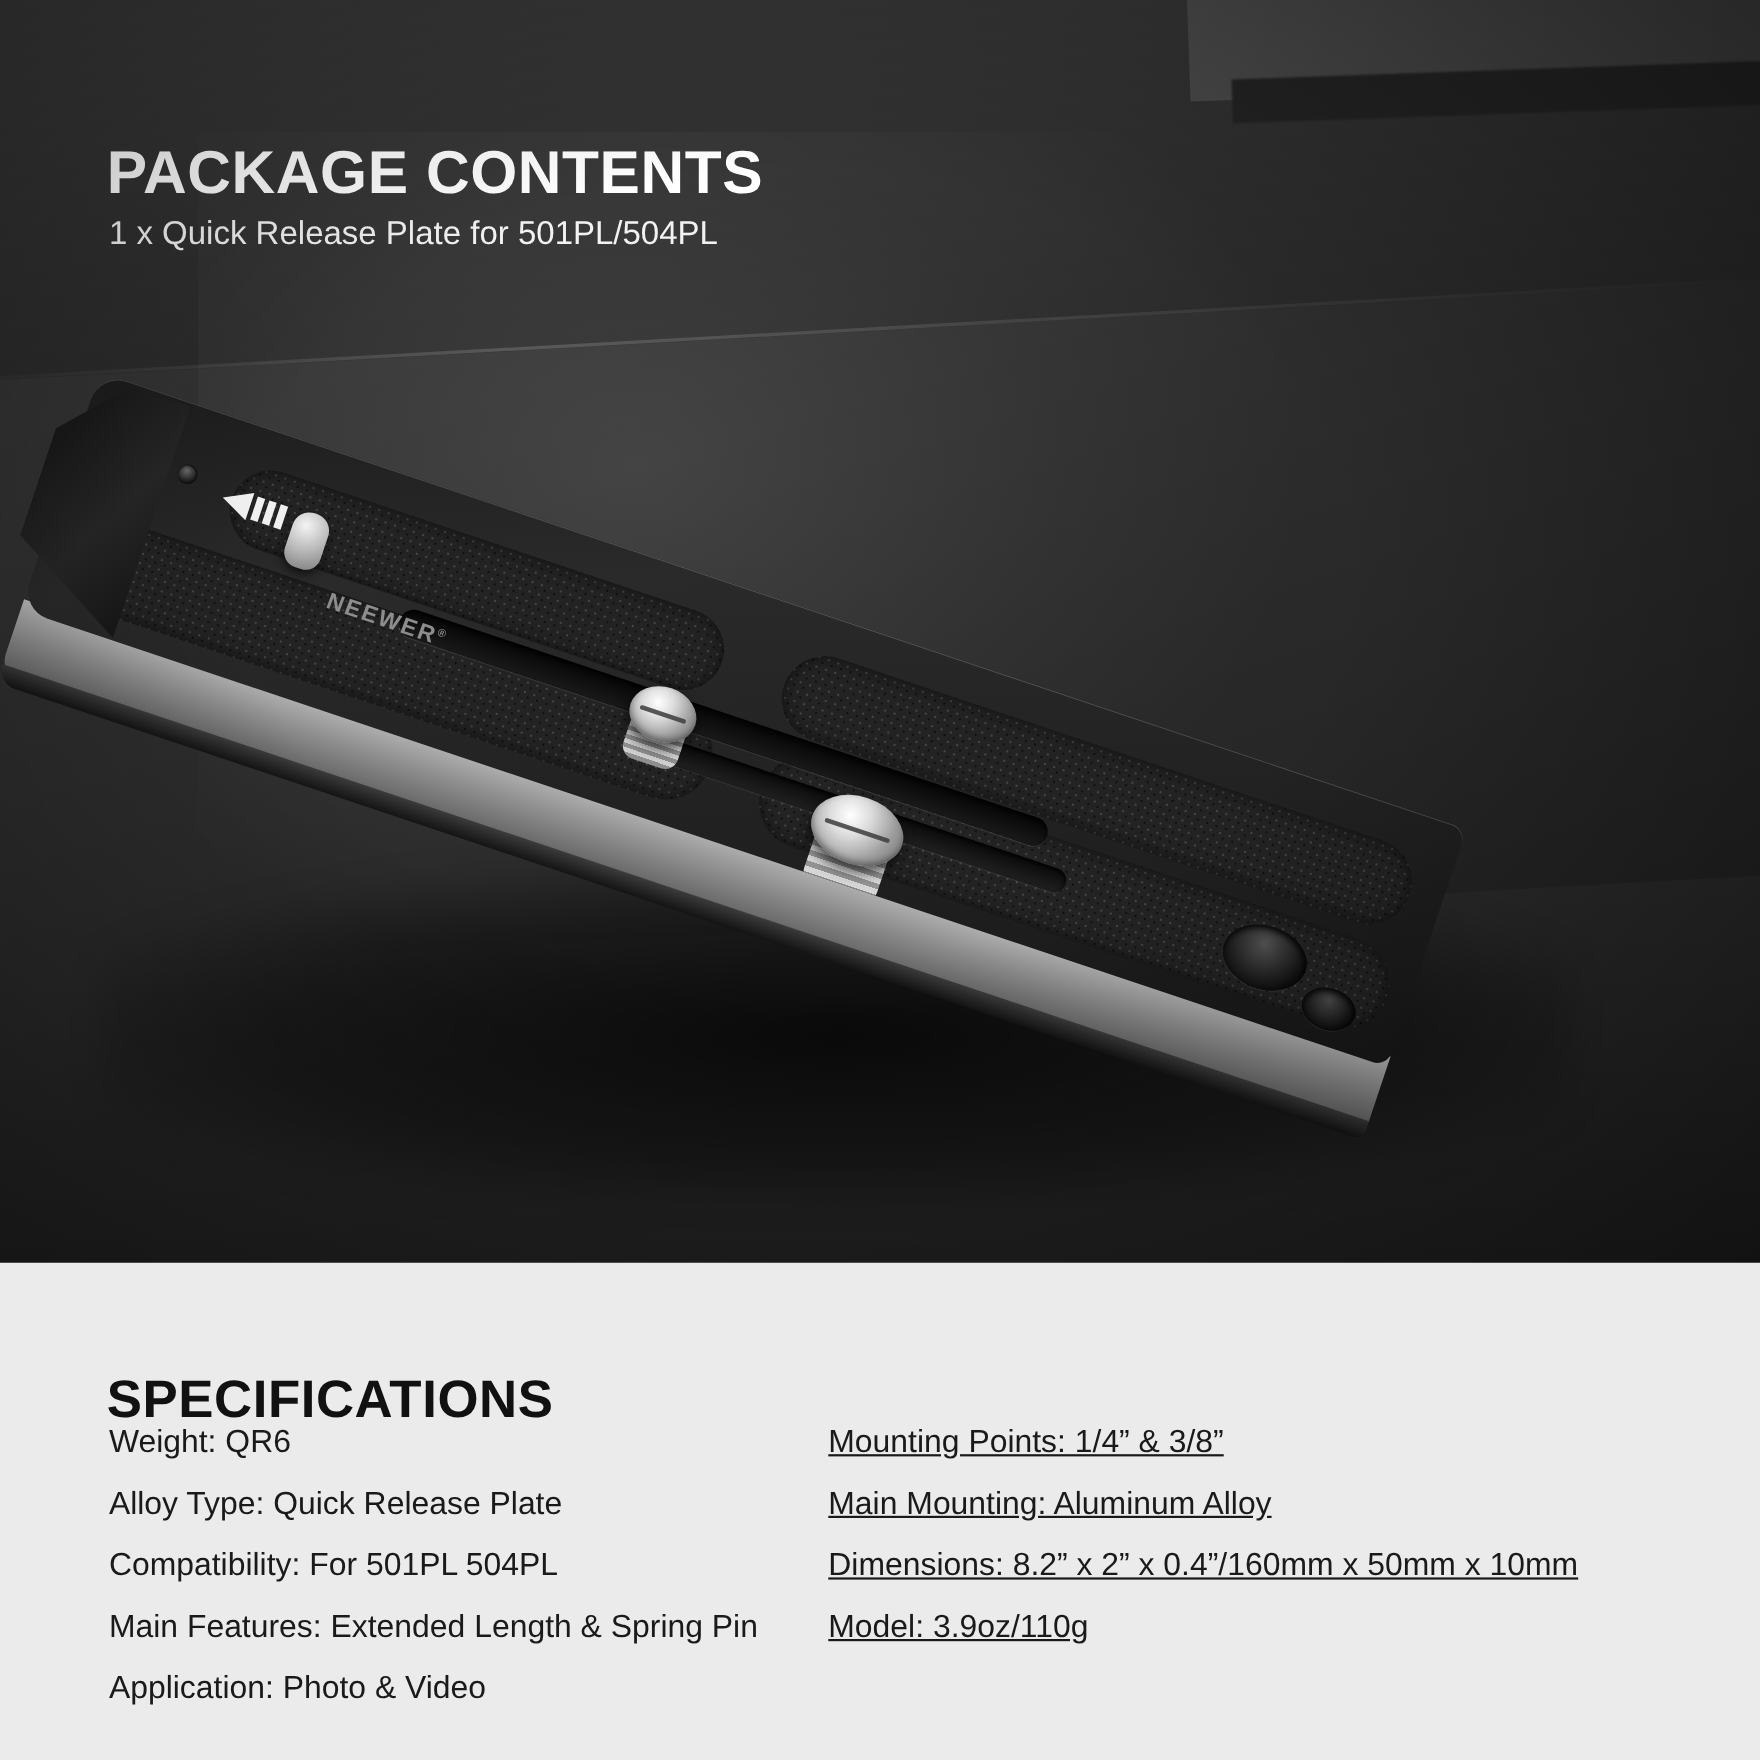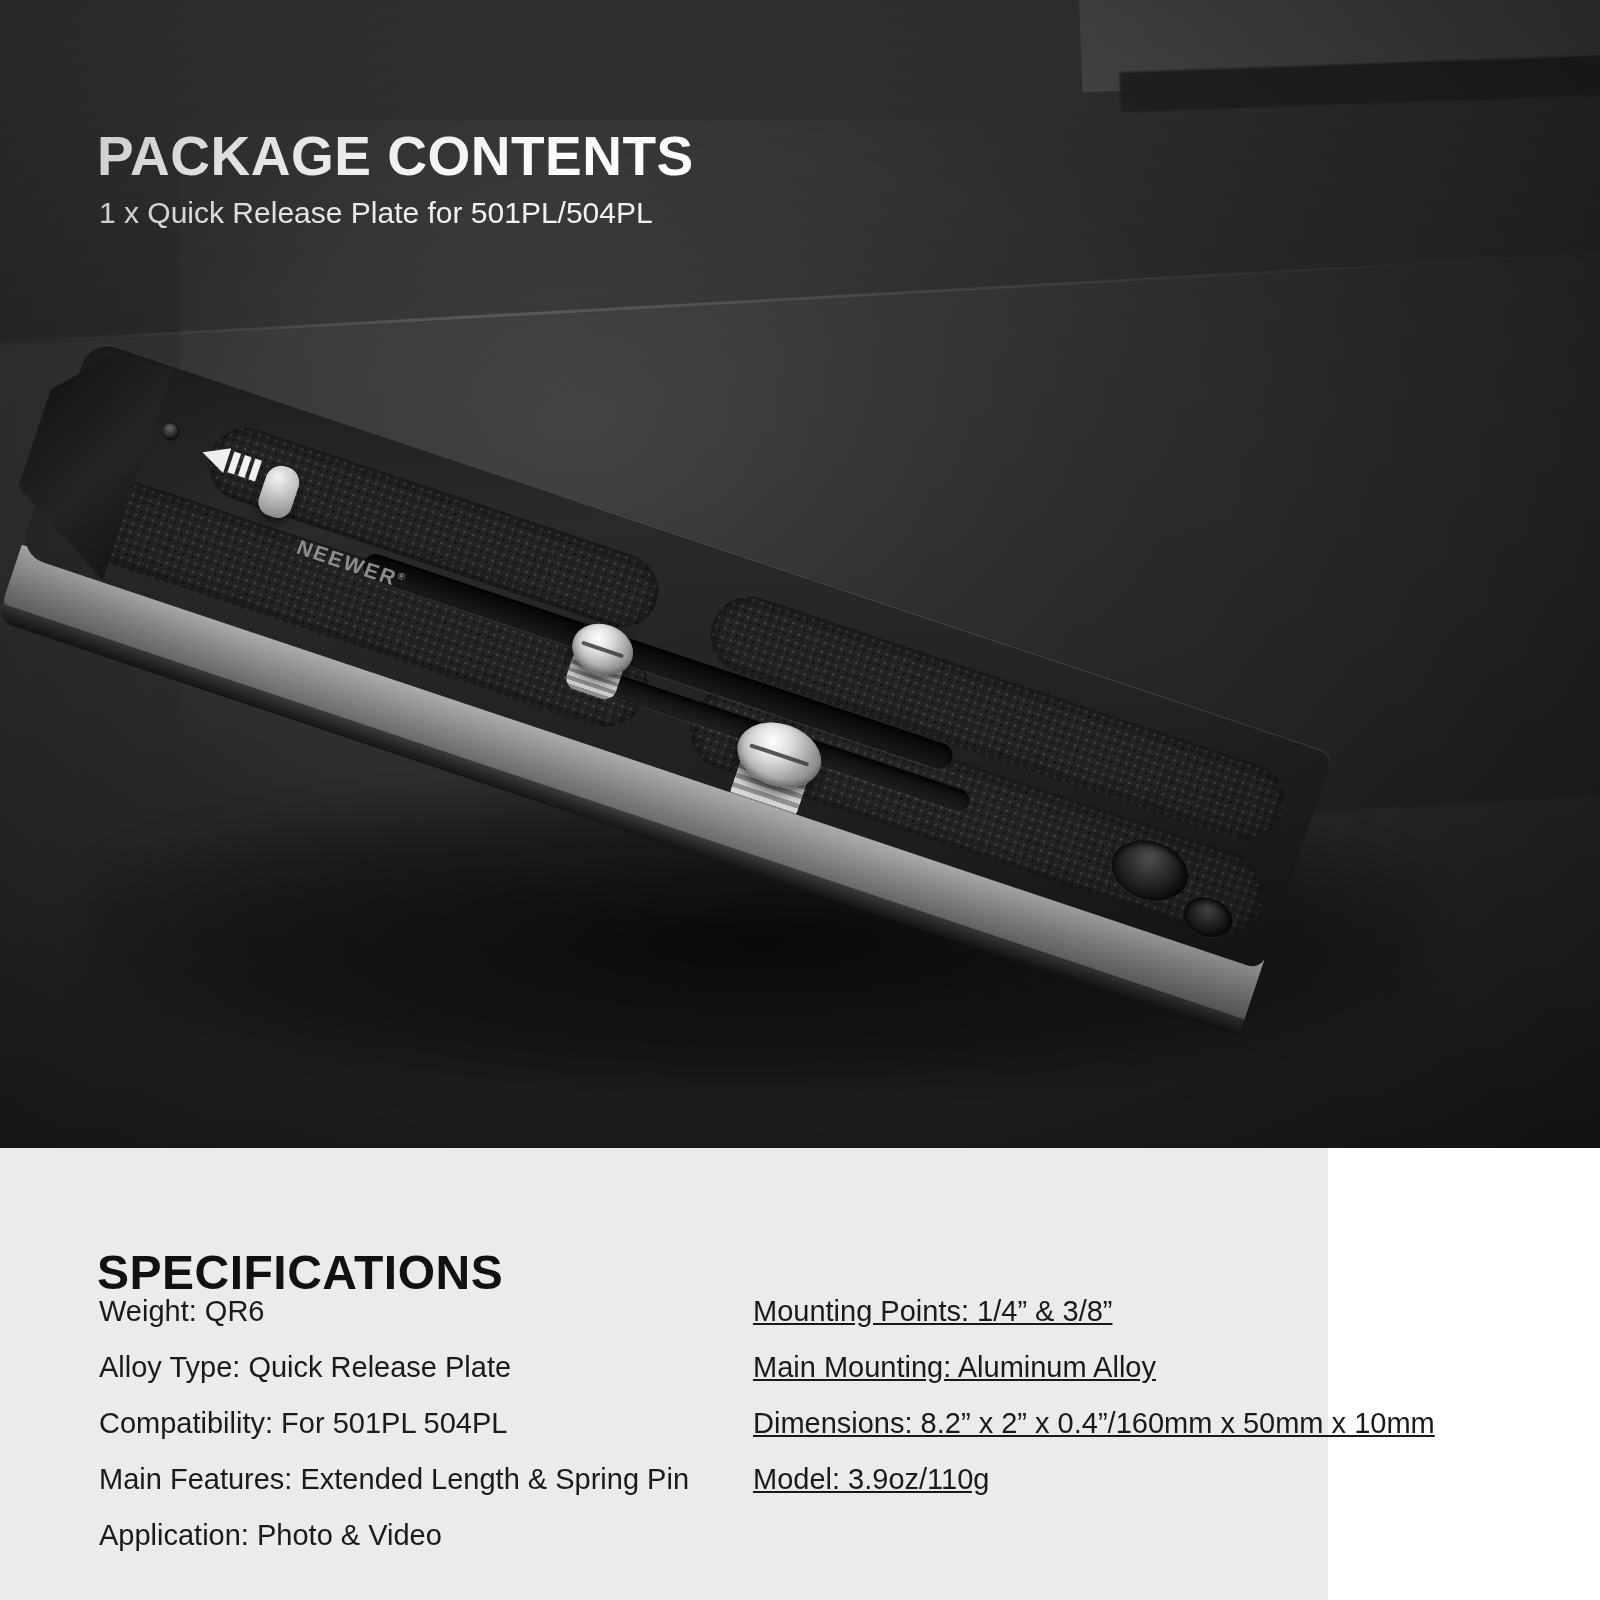--- a/index.html
+++ b/index.html
@@ -303,21 +303,21 @@
     font-weight: bold;
     transform: skewX(-2deg);
   }
   .brand sup { font-size: 10px; }
 
   
   .specs {
     position: absolute;
     left: 0;
     top: 1148px;
-    width: 1328px;
+    width: 1600px;
     height: 452px;
     background: #ebebeb;
   }
   .specs-title {
     position: absolute;
     left: 97px;
     top: 57px;
     font-size: 48px;
     font-weight: bold;
     color: #111111;

